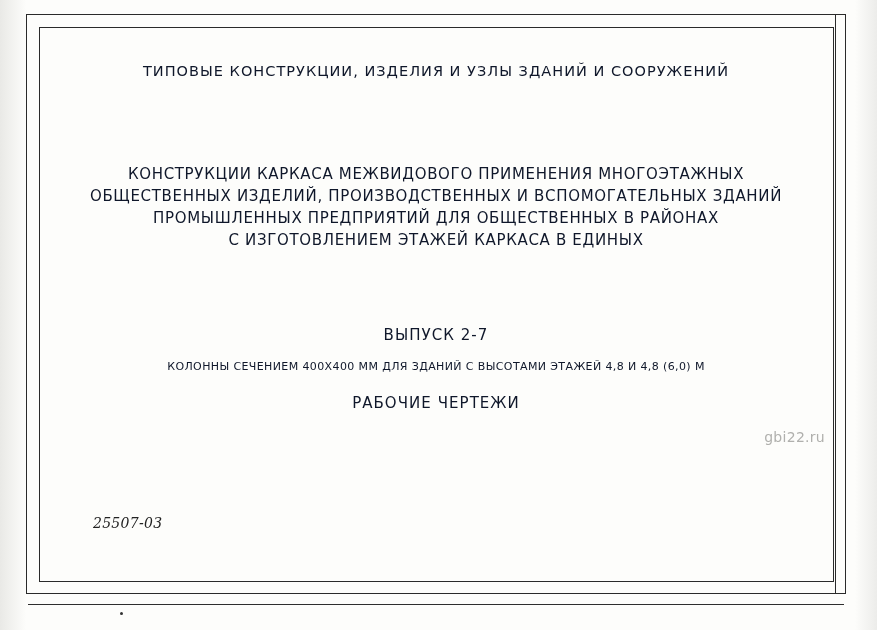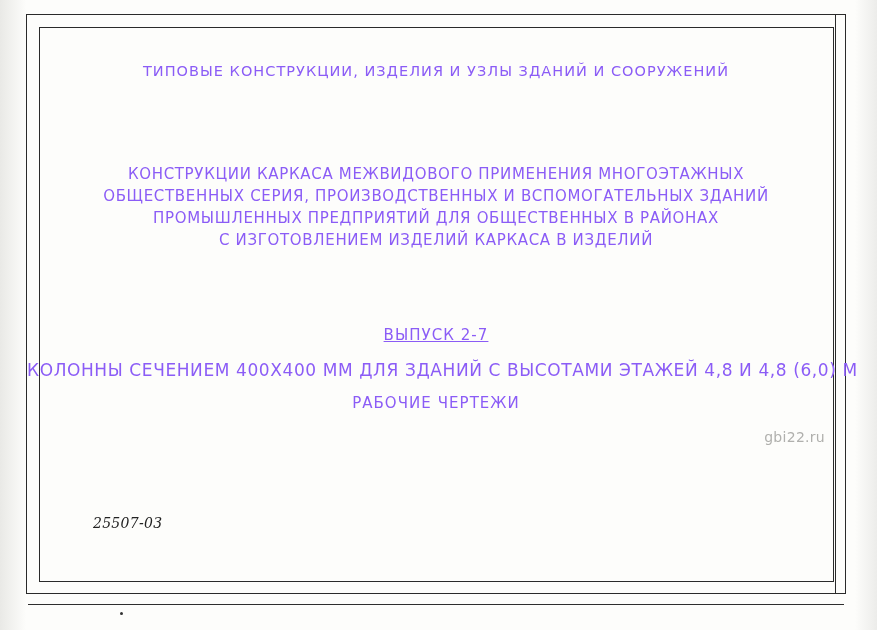--- a/index.html
+++ b/index.html
@@ -89,21 +89,21 @@
     left: 0;
     top: 0;
     width: 818px;
     height: 578px;
     text-align: center;
   }
 
   .line {
     font-family: "DejaVu Sans", sans-serif;
     letter-spacing: 0.04em;
-    color: #8b5cf6;
+    color: #0f172a;
     white-space: nowrap;
   }
 
   .header-line {
     position: absolute;
     top: 48px;
     left: 0;
     width: 818px;
     font-size: 14.5px;
     letter-spacing: 0.07em;
@@ -130,29 +130,28 @@
     letter-spacing: 0.045em;
   }
 
   .issue-line {
     position: absolute;
     top: 311px;
     left: 0;
     width: 818px;
     font-size: 15px;
     letter-spacing: 0.07em;
-    text-decoration: underline;
   }
 
   .issue-desc {
     position: absolute;
     top: 345px;
     left: 0;
     width: 818px;
-    font-size: 17px;
+    font-size: 11px;
     letter-spacing: 0.035em;
   }
 
   .doc-type {
     position: absolute;
     top: 379px;
     left: 0;
     width: 818px;
     font-size: 15px;
     letter-spacing: 0.07em;
@@ -203,23 +202,23 @@
     <div class="frame-inner"></div>
     <div class="right-margin-line"></div>
 
     <div class="content">
 
       <div class="line header-line">ТИПОВЫЕ КОНСТРУКЦИИ, ИЗДЕЛИЯ И УЗЛЫ ЗДАНИЙ И СООРУЖЕНИЙ</div>
 
 
       <div class="desc">
         <div class="line">КОНСТРУКЦИИ КАРКАСА МЕЖВИДОВОГО ПРИМЕНЕНИЯ МНОГОЭТАЖНЫХ</div>
-        <div class="line">ОБЩЕСТВЕННЫХ СЕРИЯ, ПРОИЗВОДСТВЕННЫХ И ВСПОМОГАТЕЛЬНЫХ ЗДАНИЙ</div>
+        <div class="line">ОБЩЕСТВЕННЫХ ИЗДЕЛИЙ, ПРОИЗВОДСТВЕННЫХ И ВСПОМОГАТЕЛЬНЫХ ЗДАНИЙ</div>
         <div class="line">ПРОМЫШЛЕННЫХ ПРЕДПРИЯТИЙ ДЛЯ ОБЩЕСТВЕННЫХ В РАЙОНАХ</div>
-        <div class="line">С ИЗГОТОВЛЕНИЕМ ИЗДЕЛИЙ КАРКАСА В ИЗДЕЛИЙ</div>
+        <div class="line">С ИЗГОТОВЛЕНИЕМ ЭТАЖЕЙ КАРКАСА В ЕДИНЫХ</div>
       </div>
 
       <div class="line issue-line">ВЫПУСК 2-7</div>
 
       <div class="line issue-desc">КОЛОННЫ СЕЧЕНИЕМ 400Х400 ММ ДЛЯ ЗДАНИЙ С ВЫСОТАМИ ЭТАЖЕЙ 4,8 И 4,8 (6,0) М</div>
 
       <div class="line doc-type">РАБОЧИЕ ЧЕРТЕЖИ</div>
 
       <div class="stamp-code">25507-03</div>
 

